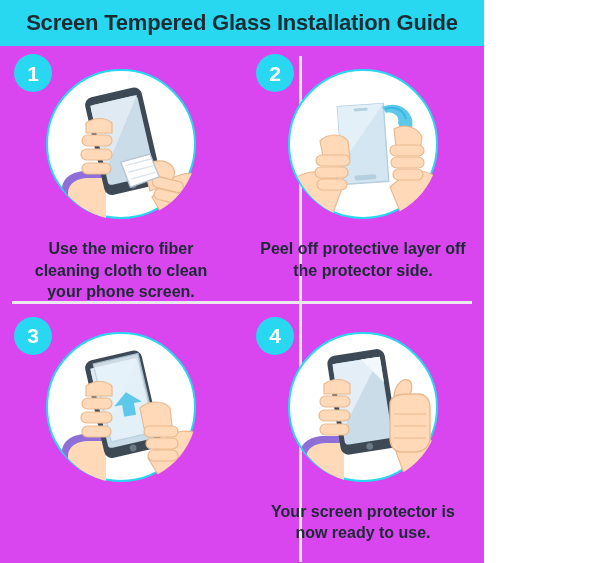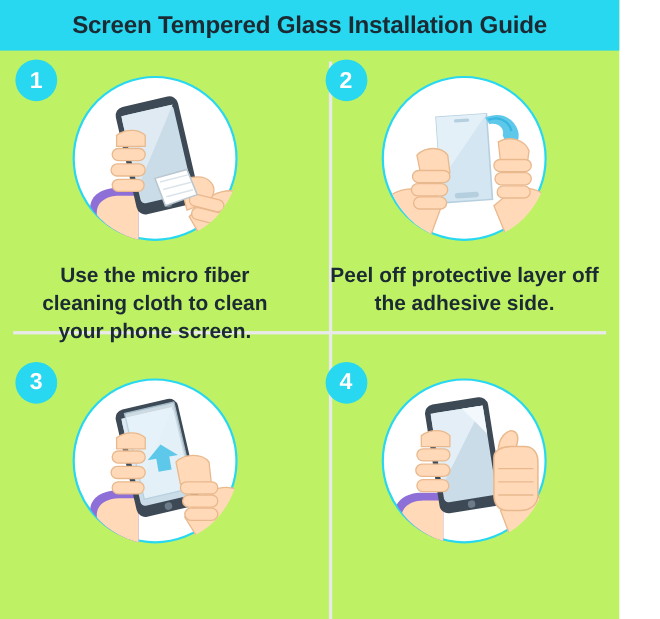--- a/index.html
+++ b/index.html
@@ -9,23 +9,23 @@
     background: #ffffff;
   }
   body {
     width: 600px;
     height: 563px;
     font-family: "Liberation Sans", sans-serif;
     overflow: hidden;
   }
   .poster {
     position: relative;
-    width: 563px;
+    width: 484px;
     height: 563px;
-    background: #bef264;
+    background: #d946ef;
     display: flex;
     flex-direction: column;
   }
   
   .header {
     height: 46px;
     background: #28d7f0;
     display: flex;
     align-items: center;
     justify-content: center;
@@ -101,21 +101,21 @@
     height: 150px;
     border-radius: 50%;
     border: 2px solid #28d7f0;
     background: #ffffff;
   }
   .circle svg { position: absolute; left: 0; top: 0; }
   .caption {
     margin-top: 10px;
     text-align: center;
     color: #1b2a33;
-    font-size: 19px;
+    font-size: 16px;
     font-weight: bold;
     line-height: 1.35;
     max-width: 250px;
   }
 </style>
 </head>
 <body>
 
 <div class="poster">
 
@@ -210,21 +210,21 @@
               <g fill="#ffd9b8" stroke="#e9b98e" stroke-width="1.2">
                 <path d="M104 58 C114 52 128 56 132 66 L130 80 L106 76 Z"></path>
                 <rect x="100" y="74" width="34" height="11" rx="5.5"></rect>
                 <rect x="101" y="86" width="33" height="11" rx="5.5"></rect>
                 <rect x="103" y="98" width="30" height="11" rx="5.5"></rect>
               </g>
             </g>
           </svg>
         </div>
       </div>
-      <div class="caption">Peel off protective layer off the adhesive side.</div>
+      <div class="caption">Peel off protective layer off the protector side.</div>
     </div>
 
     <div class="cell">
       <div class="badge">3</div>
       <div class="illus-wrap">
         <div class="circle">
           <svg width="150" height="150" viewBox="0 0 150 150">
             <defs>
               <clipPath id="c3">
                   <circle cx="75" cy="75" r="74"></circle>
@@ -303,16 +303,17 @@
 
                 <path d="M100 70 C100 64 106 60 116 60 L128 60 C136 60 140 66 140 74 L140 104 C140 112 134 118 124 118 L112 118 C104 118 100 112 100 104 Z"></path>
                 <path d="M104 80 L136 80" stroke="#e9b98e" stroke-width="1.2" fill="none"></path>
                 <path d="M104 92 L136 92" stroke="#e9b98e" stroke-width="1.2" fill="none"></path>
                 <path d="M104 104 L136 104" stroke="#e9b98e" stroke-width="1.2" fill="none"></path>
               </g>
             </g>
           </svg>
         </div>
       </div>
+      <div class="caption">Your screen protector is now ready to use.</div>
     </div>
 
   </div>
 </div>
 
 </body></html>

